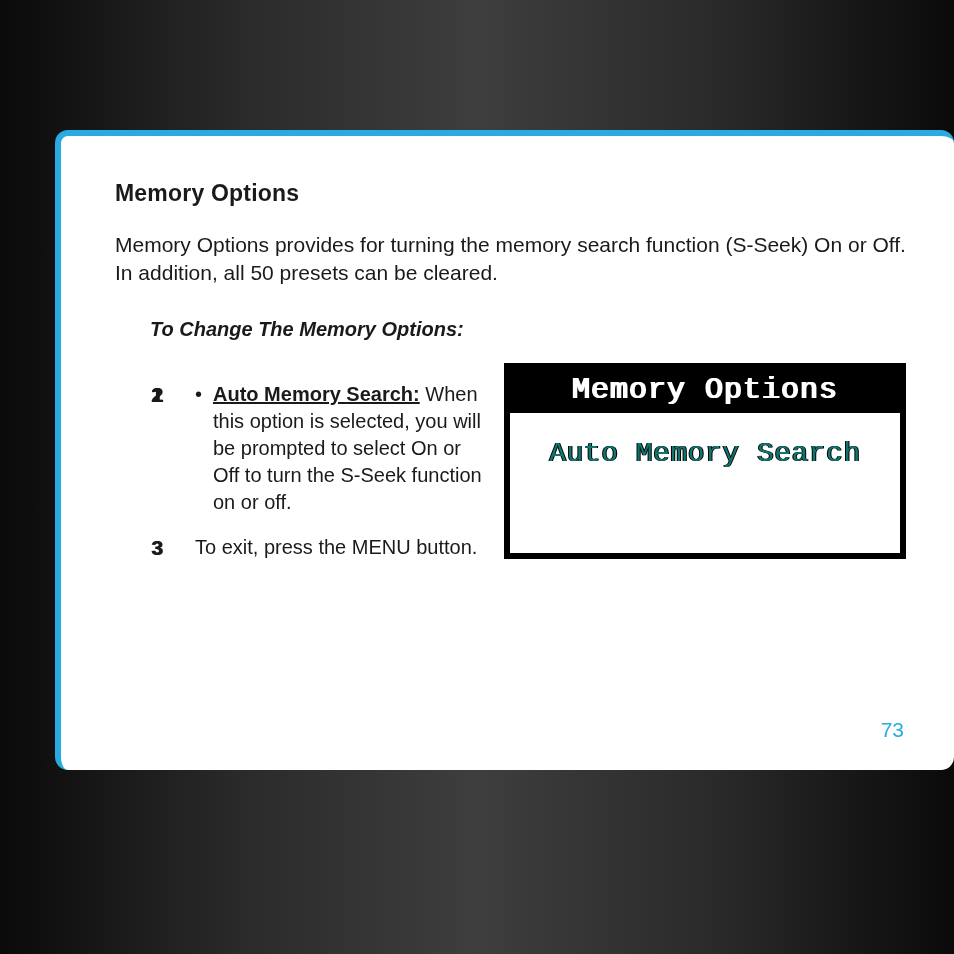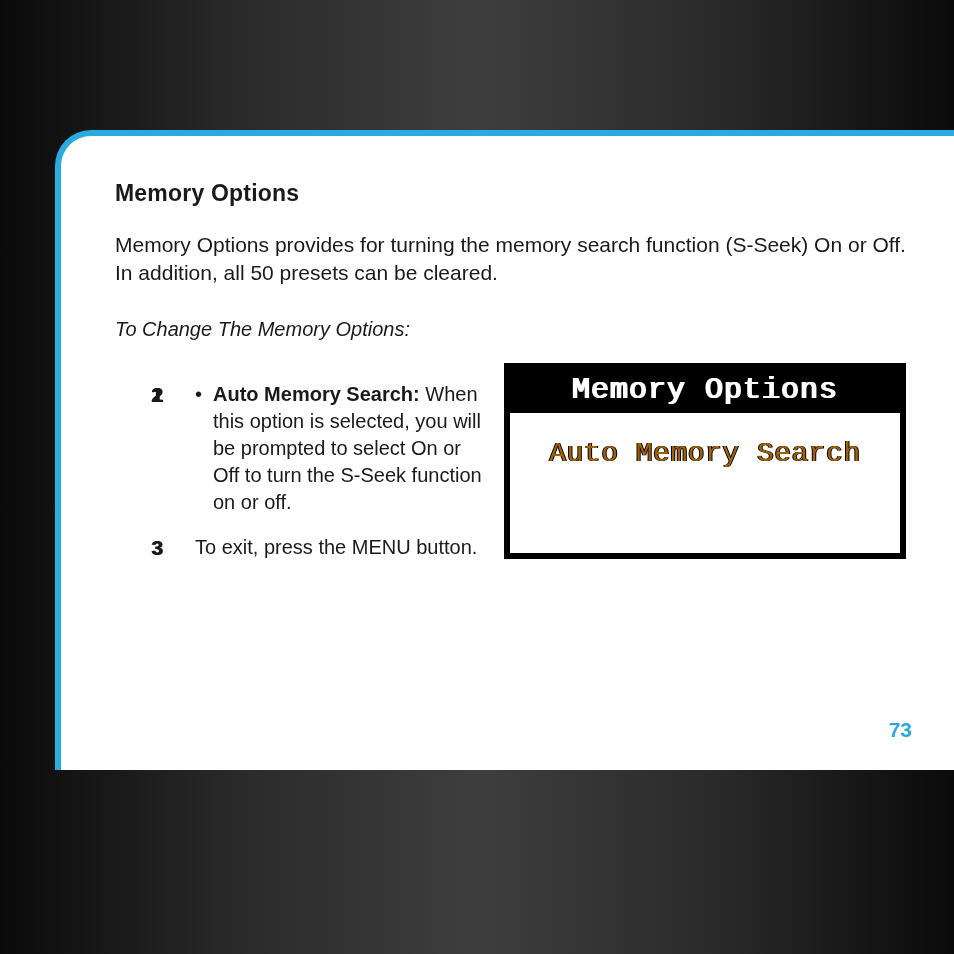--- a/index.html
+++ b/index.html
@@ -17,37 +17,39 @@
     right: 0;
     height: 640px;
     background: #fff;
     border-top: 6px solid #29abe2;
     border-left: 6px solid #29abe2;
     border-top-left-radius: 36px;
     padding: 44px 48px 36px 54px;
     color: #1a1a1a;
     display: flex;
     flex-direction: column;
+    border-radius: 13px;
   }
   .section-title {
     font-size: 23px;
     font-weight: 700;
     margin-bottom: 24px;
     letter-spacing: 0.2px;
   }
   .intro {
     font-size: 21px;
     line-height: 1.35;
     margin-bottom: 30px;
   }
   .subheading {
     font-size: 20px;
-    font-weight: 400;
+    font-weight: 700;
     font-style: italic;
     margin-bottom: 22px;
+    margin-left: 35px;
   }
   .content-row {
     display: block;
   }
   .steps {
     list-style: none;
     padding-left: 36px;
   }
   .steps > li {
     position: relative;
@@ -75,21 +77,21 @@
     margin-bottom: 12px;
     font-size: 20px;
     line-height: 1.35;
   }
   .sub-bullets > li::before {
     content: "•";
     position: absolute;
     left: 0;
     top: 0;
   }
-  .bold { font-weight: 700; }
+  .bold { font-weight: 700; text-decoration: underline; }
   .figure-wrap {
     float: right;
     width: 402px;
     margin: 0 0 10px 18px;
   }
   .lcd {
     border: 6px solid #000;
     background: #fff;
     height: 196px;
     display: flex;
@@ -114,41 +116,41 @@
     flex-direction: column;
     justify-content: flex-start;
     padding-top: 22px;
   }
   .lcd-line {
     font-family: "Courier New", monospace;
     font-size: 28px;
     letter-spacing: 0.5px;
     text-align: center;
     line-height: 1.35;
-    color: #a16207;
+    color: #0f766e;
     font-weight: 400;
     text-shadow:
       1px 0 0 #000,
       -1px 0 0 #000;
   }
   .figure-caption {
     text-align: center;
     font-weight: 700;
     font-size: 18px;
     margin-top: 12px;
   }
   .step1-wrap { max-width: 310px; }
   .step2-intro-wrap { max-width: 310px; }
   .bullet-auto-wrap { max-width: 280px; }
   .page-num {
     position: absolute;
     bottom: 28px;
-    right: 42px;
+    right: 50px;
     color: #29abe2;
-    font-weight: 700;
+    font-weight: 400;
     font-size: 21px;
   }
   .clearfix::after { content: ""; display: table; clear: both; }
 </style>
 </head>
 <body>
 
 <div class="page">
 
   <div class="section-title">Memory Options</div>

